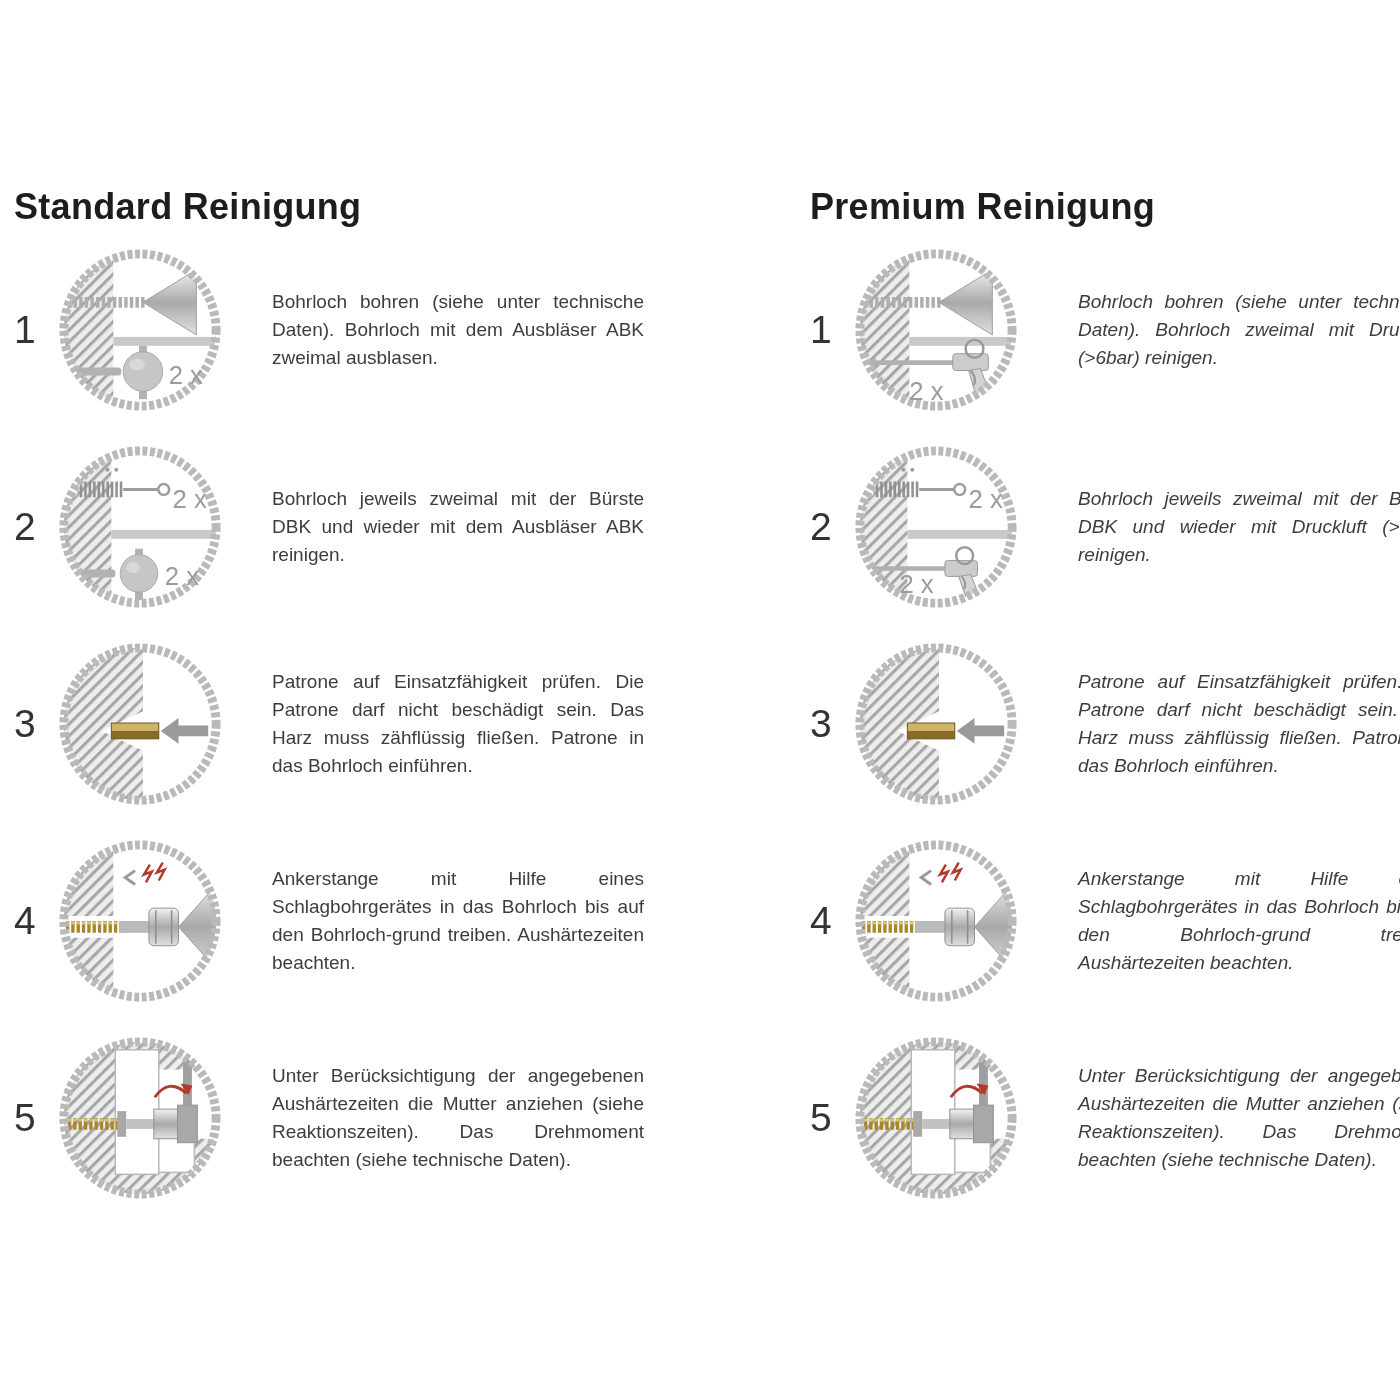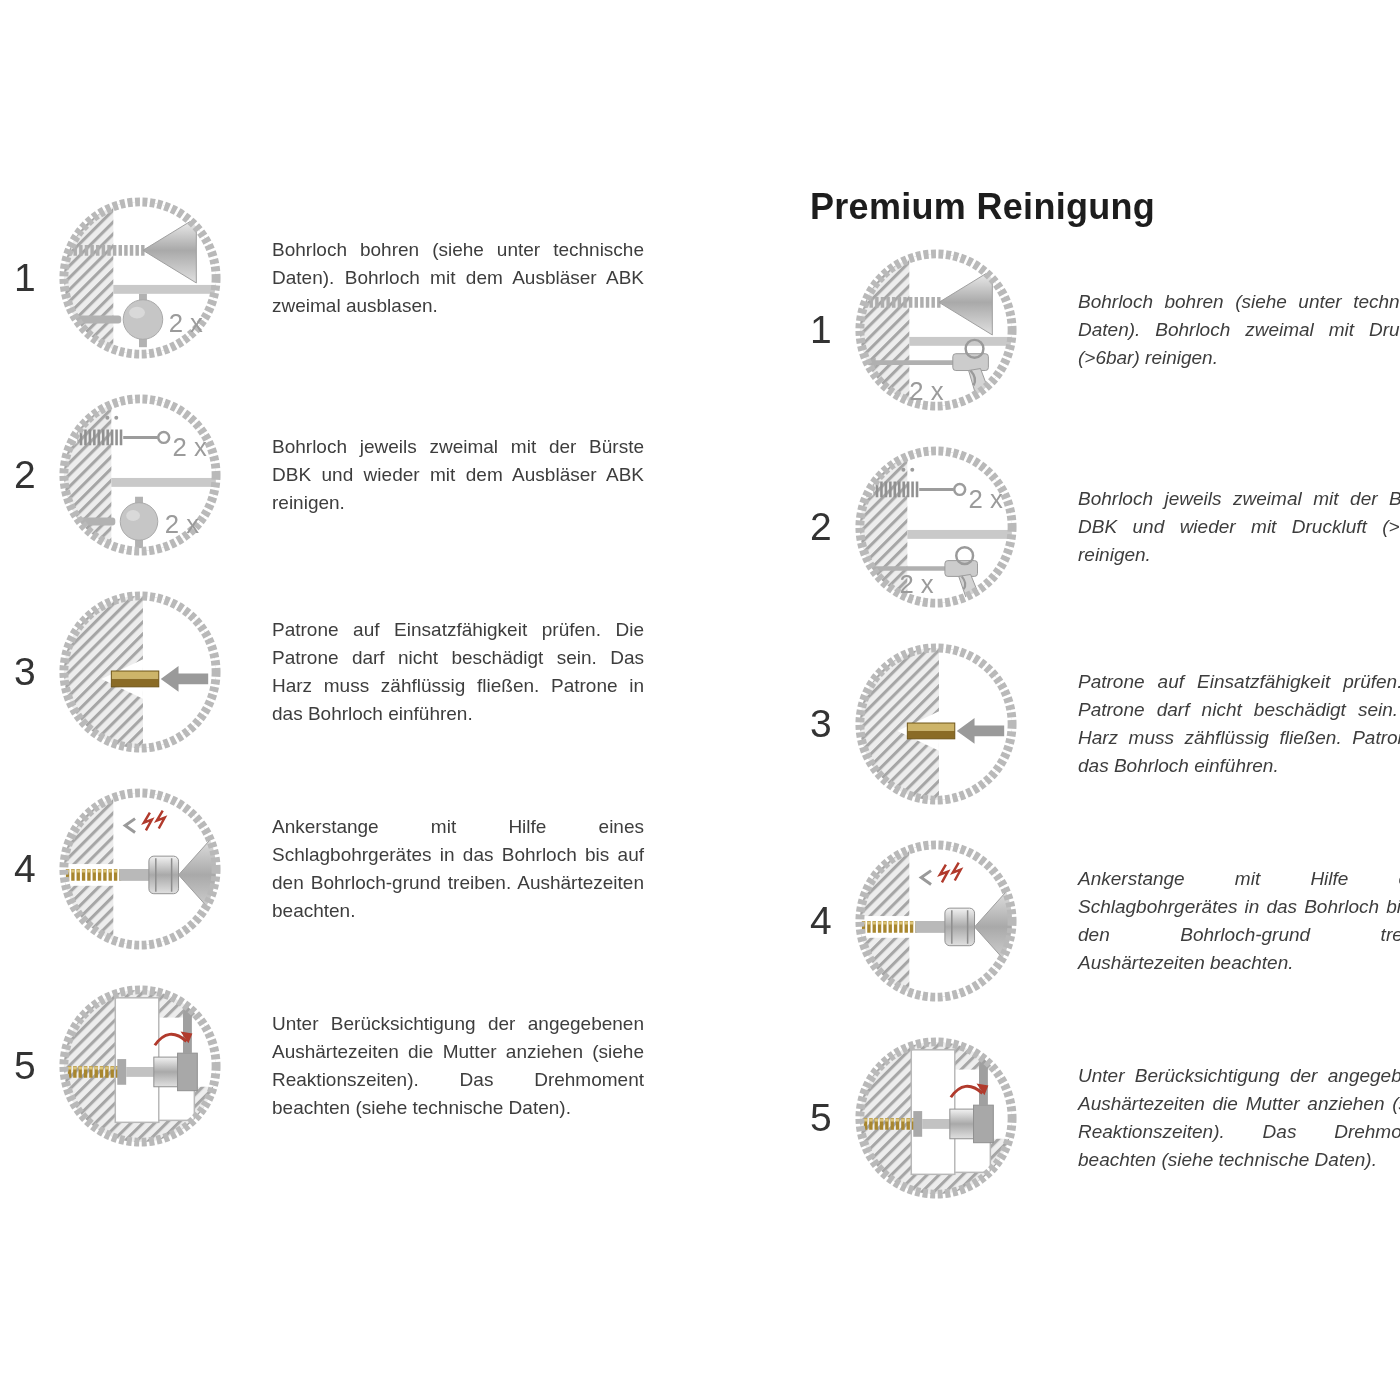--- a/index.html
+++ b/index.html
@@ -47,20 +47,21 @@
     </linearGradient>
     <clipPath id="disc">
         <circle cx="85" cy="85" r="77"></circle>
       </clipPath>
   </defs>
 </svg>
 
 <div class="page">
 
   <div class="column" id="col-standard">
+    <h1 class="col-title">Standard Reinigung</h1>
 
     <div class="step">
       <div class="step-number">1</div>
       <svg class="illu" viewBox="0 0 170 170">
         <g clip-path="url(#disc)">
           <rect width="170" height="170" fill="url(#hatch)"></rect>
           <rect x="58" y="6" width="112" height="158" fill="#fff"></rect>
           <rect x="58" y="92" width="112" height="9" fill="#c9c9c9"></rect>
           <g>
             <line x1="12" y1="57" x2="90" y2="57" stroke="#aeaeae" stroke-width="11" stroke-dasharray="3.5 2.2"></line>

